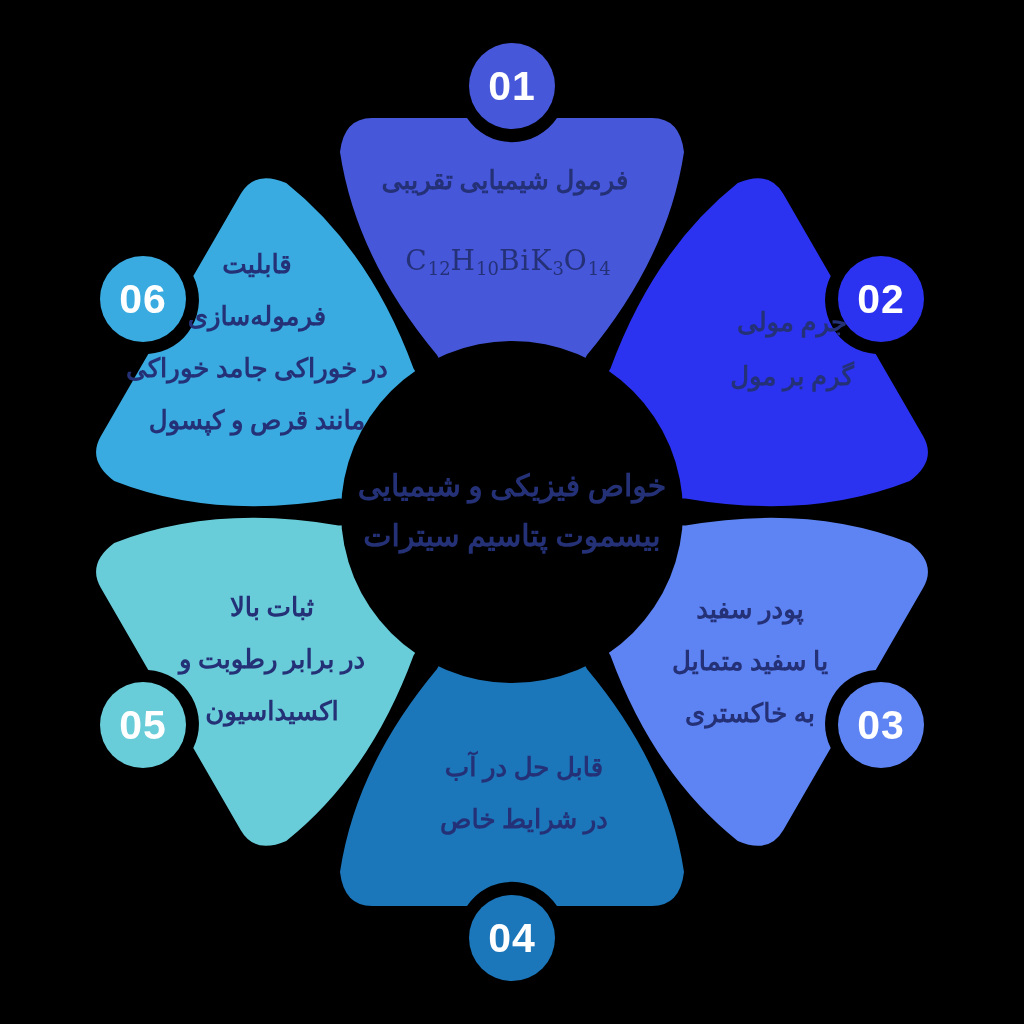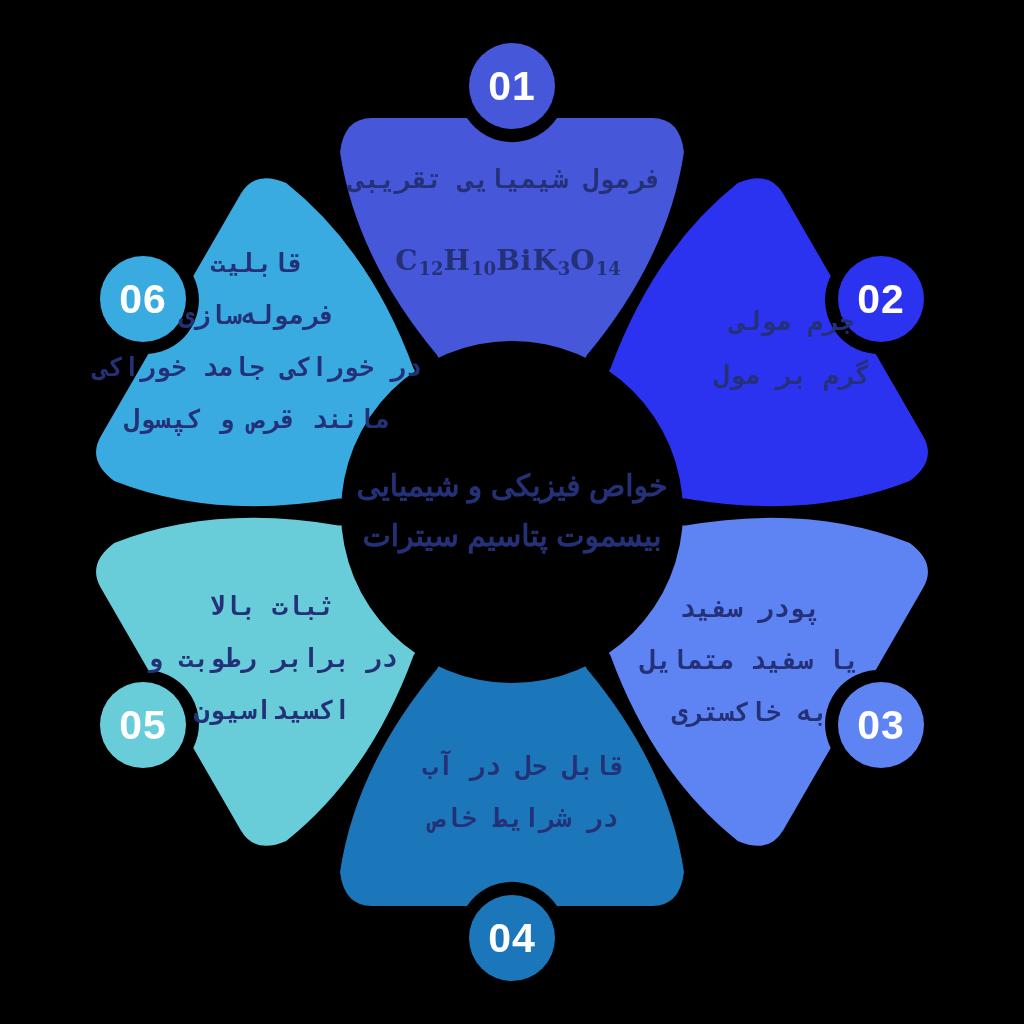--- a/index.html
+++ b/index.html
@@ -6,47 +6,47 @@
   body{
     width:1024px;height:1024px;
     background:var(--background,#000);
     overflow:hidden;
     font-family:"DejaVu Sans",sans-serif;
   }
   .stage{position:relative;width:1024px;height:976px;background:var(--background,#000);}
   .stage svg{position:absolute;left:0;top:0;}
   .abs{position:absolute;transform:translate(-50%,-50%);text-align:center;}
   .pline,.ptext{
-    font-family:Liberation Mono, monospace;
+    font-family:Liberation Serif, serif;
     font-weight:700;
     font-size:26px;
     color:var(--text_navy,#253177);
     direction:rtl;
     white-space:nowrap;
   }
   .pblock .pline{display:block;}
   .center-title .cline{
-    font-family:Liberation Sans, sans-serif;
+    font-family:Liberation Serif, serif;
     font-weight:700;
     font-size:30px;
     line-height:50px;
     color:var(--text_navy,#253177);
     direction:rtl;
     white-space:nowrap;
   }
   .badge-num{
     font-family:"Liberation Sans",sans-serif;
     font-weight:700;
     font-size:41px;
     color:var(--badge_text,#fff);
     letter-spacing:1px;
   }
   .formula{
     font-family:"DejaVu Serif",serif;
-    font-weight:700;
+    font-weight:400;
     font-size:28px;
     color:var(--text_navy,#253177);
     white-space:nowrap;
     letter-spacing:1px;
   }
   .formula .sub{font-size:18px;vertical-align:-5px;letter-spacing:0;}
 </style>
 </head>
 <body>
 

